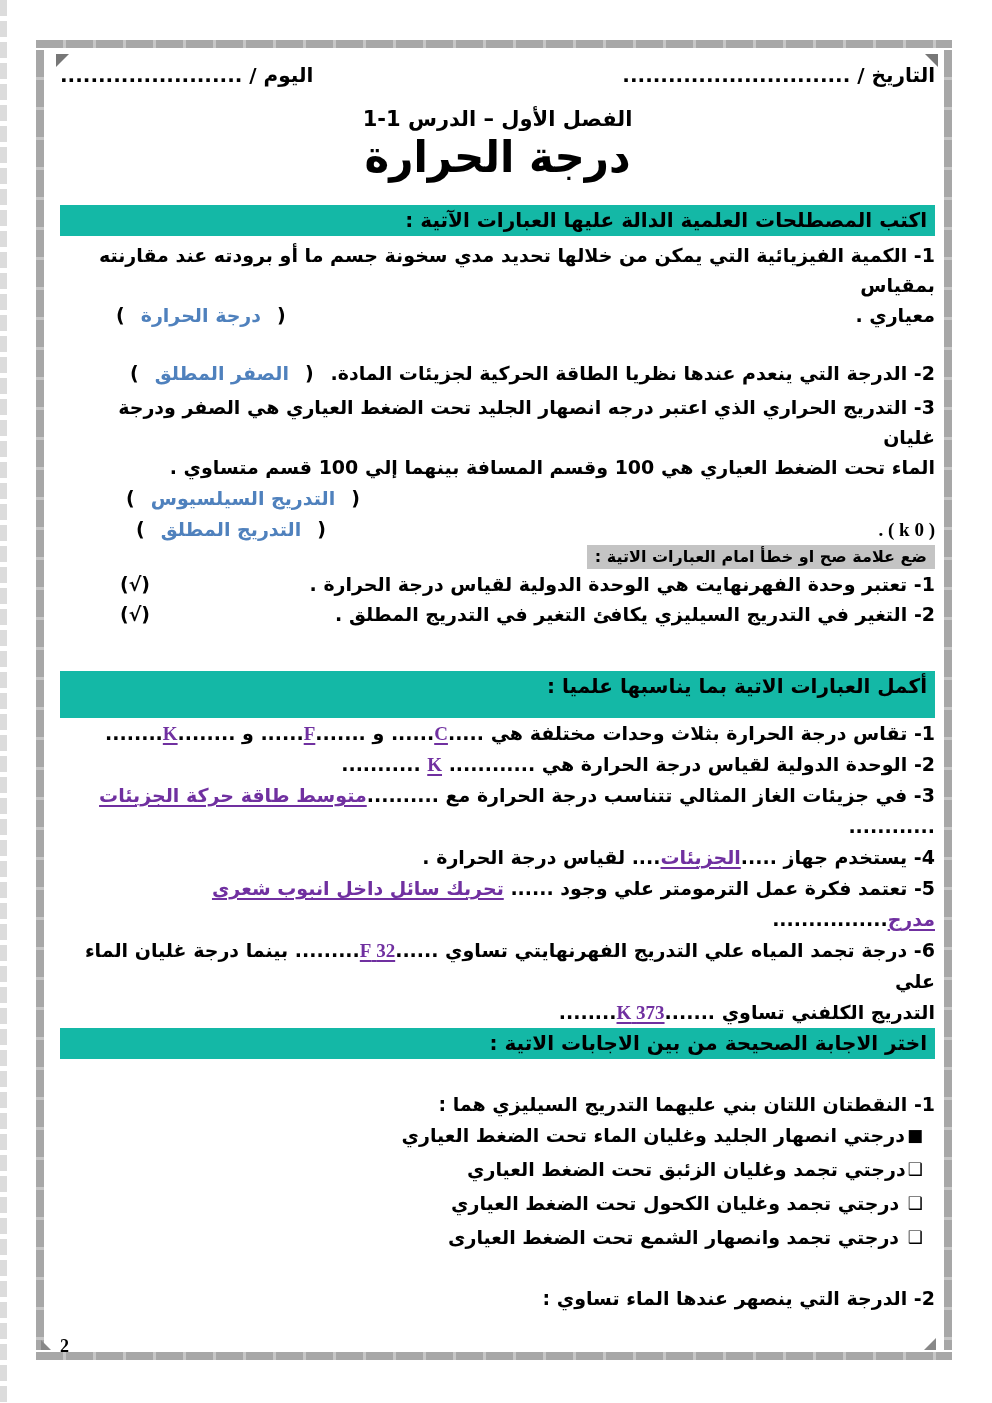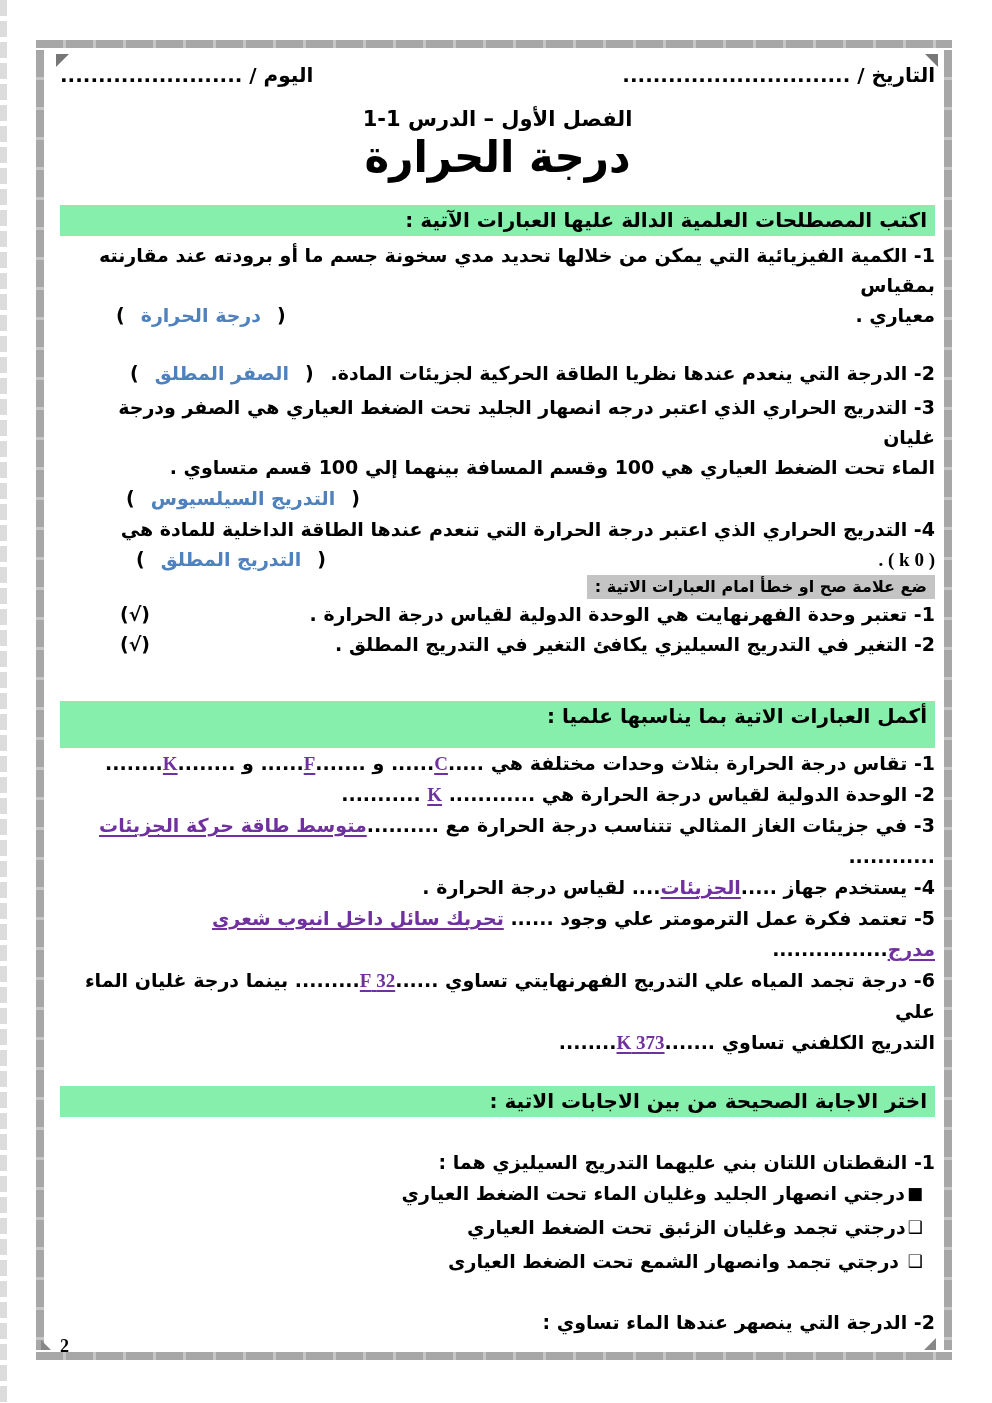--- a/index.html
+++ b/index.html
@@ -24,24 +24,24 @@
   .crop-bl{left:41px;bottom:53px;border-left:10px solid #888;border-top:10px solid transparent;}
   .crop-br{right:56px;bottom:53px;border-right:12px solid #888;border-top:12px solid transparent;}
   .page-num{position:absolute;left:60px;bottom:46px;font-family:"Liberation Serif","DejaVu Serif",serif;
     font-size:18px;font-weight:bold;}
   
   .content{position:absolute;left:60px;right:57px;top:55px;direction:rtl;text-align:right;}
   .hdr-row{display:flex;justify-content:space-between;margin-top:8px;font-size:20px;}
   .lesson{text-align:center;font-size:21px;margin-top:20px;}
   .main-title{text-align:center;font-size:42px;margin-top:2px;line-height:1.15;letter-spacing:2px;
     transform:scaleY(1.05);}
-  .bar{background:#86efac;font-size:20px;padding:3px 8px 4px;margin-top:0;}
+  .bar{background:#14b8a6;font-size:20px;padding:3px 8px 4px;margin-top:0;}
   .bar-terms{margin-top:24px;}
   .bar-complete{margin-top:42px;padding-bottom:20px;}
-  .bar-choose{margin-top:28px;}
+  .bar-choose{}
   .bar-inline{display:inline-block;background:#c4c4c4;font-size:16px;padding:2px 8px 3px;}
   .q{font-size:19px;line-height:30px;}
   .row{display:flex;justify-content:space-between;align-items:baseline;}
   .mt4{margin-top:4px;}.mt6{margin-top:0;}
   .mt18{}.mt28{margin-top:28px;}.mt30{margin-top:30px;}
   .ans-blue{color:#4f81bd;padding:0 16px;}
   .paren{color:#000;}
   .ans-wrap-q1{margin-left:56px;}
   .ans-wrap-q2{margin-left:70px;}
   .ans-wrap-q4{margin-left:76px;}
@@ -87,21 +87,20 @@
 
   <div class="q row mt28">
     <span>2- الدرجة التي ينعدم عندها نظريا الطاقة الحركية لجزيئات المادة.</span>
     <span class="ans-wrap-q2"><span class="paren">(</span><span class="ans-blue">الصفر المطلق</span><span class="paren">)</span></span>
   </div>
 
   <div class="q mt4">3- التدريج الحراري الذي اعتبر درجه انصهار الجليد تحت الضغط العياري هي الصفر ودرجة غليان</div>
   <div class="q">الماء تحت الضغط العياري هي 100 وقسم المسافة بينهما إلي 100 قسم متساوي .</div>
   <div class="ans-line-left"><span class="paren">(</span><span class="ans-blue">التدريج السيلسيوس</span><span class="paren">)</span></div>
 
-  <div class="q">4- التدريج الحراري الذي اعتبر درجة الحرارة التي تنعدم عندها الطاقة الداخلية للمادة هي</div>
   <div class="q row">
     <span class="lt">( 0 k ) .</span>
     <span class="ans-wrap-q4"><span class="paren">(</span><span class="ans-blue">التدريج المطلق</span><span class="paren">)</span></span>
   </div>
 
   <div>
     <span class="bar-inline">ضع علامة صح او خطأ امام العبارات الاتية :</span>
   </div>
   <div class="q row">
     <span>1- تعتبر وحدة الفهرنهايت هي الوحدة الدولية لقياس درجة الحرارة .</span>
@@ -146,19 +145,22 @@
   <div class="q mt30">1- النقطتان اللتان بني عليهما التدريج السيليزي هما :</div>
 
   <div class="mt18">
     <div class="opt">
       <span class="cb">■</span><span>درجتي انصهار الجليد وغليان الماء تحت الضغط العياري</span>
     </div>
     <div class="opt">
       <span class="cb">❑</span><span>درجتي تجمد وغليان الزئبق تحت الضغط العياري</span>
     </div>
     <div class="opt">
+      <span class="cb">❑</span><span> درجتي تجمد وغليان الكحول تحت الضغط العياري</span>
+    </div>
+    <div class="opt">
       <span class="cb">❑</span><span> درجتي تجمد وانصهار الشمع تحت الضغط العيارى</span>
     </div>
   </div>
 
   <div class="q mt28">2- الدرجة التي ينصهر عندها الماء تساوي :</div>
 
 </div>
 
 </body></html>

